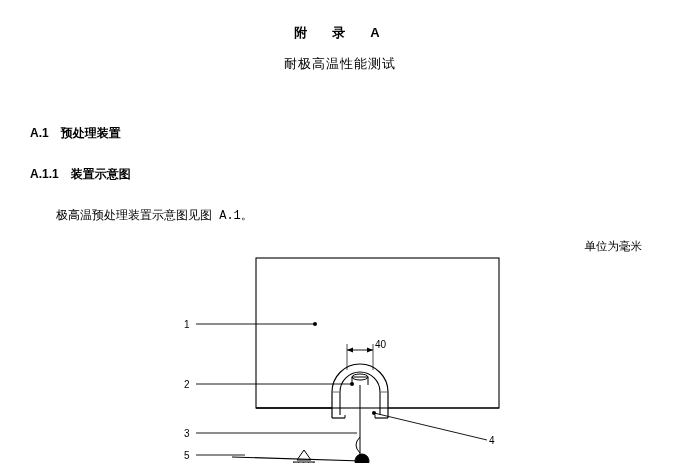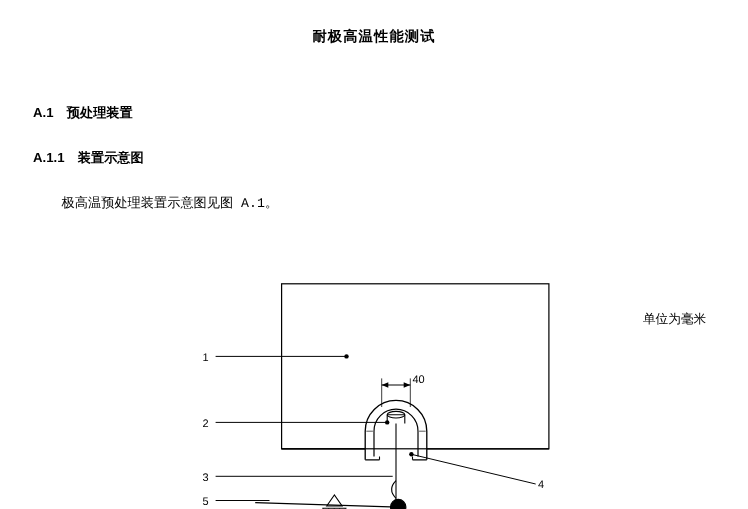--- a/index.html
+++ b/index.html
@@ -30,21 +30,21 @@
     font-size: 13px;
     letter-spacing: 6px;
   }
   .title-sub {
     font-family: "Liberation Sans", sans-serif;
     font-size: 12.5px;
     margin-top: 13px;
   }
   .title-name {
     font-family: "Liberation Sans", sans-serif;
-    font-weight: bold;
+    font-weight: normal;
     font-size: 13px;
     margin-top: 13px;
     letter-spacing: 1px;
   }
   .sec-heading {
     font-family: "Liberation Sans", sans-serif;
     font-weight: bold;
     font-size: 12px;
     margin-left: 30px;
   }
@@ -55,21 +55,20 @@
     font-size: 12px;
     margin-left: 56px;
     margin-top: 24px;
   }
   .unit-note {
     position: absolute;
     right: 38px;
     top: 215px;
     font-family: "Liberation Sans", sans-serif;
     font-size: 11.5px;
-    margin-top: 44px;
   }
   .figure-wrap {
     position: absolute;
     left: 0;
     top: 228px;
     width: 680px;
     height: 235px;
   }
   svg.figure {
     display: block;
@@ -79,20 +78,21 @@
     font-size: 10px;
     fill: #000;
   }
 </style>
 </head>
 <body>
 
 <div class="page">
 
   <div class="title-block">
+    <div class="title-main">附　录　A</div>
     <div class="title-name">耐极高温性能测试</div>
   </div>
 
   <div class="sec-heading h-a1">A.1　预处理装置</div>
   <div class="sec-heading h-a11">A.1.1　装置示意图</div>
   <div class="body-text">极高温预处理装置示意图见图 A.1。</div>
 
   <div class="unit-note">单位为毫米</div>
 
   <div class="figure-wrap">

